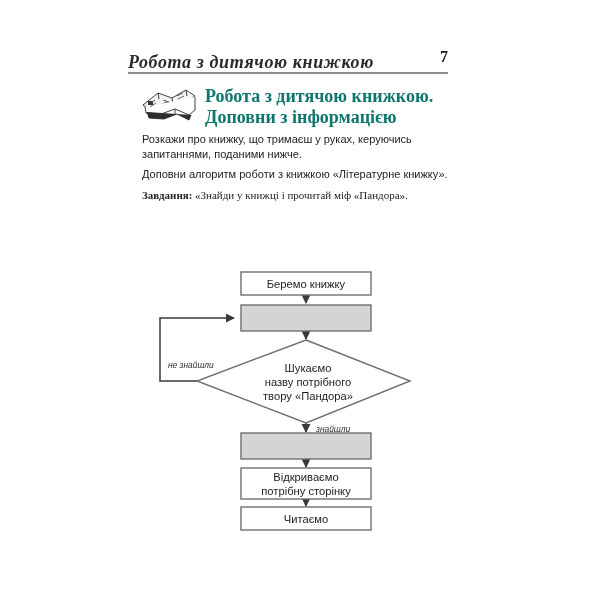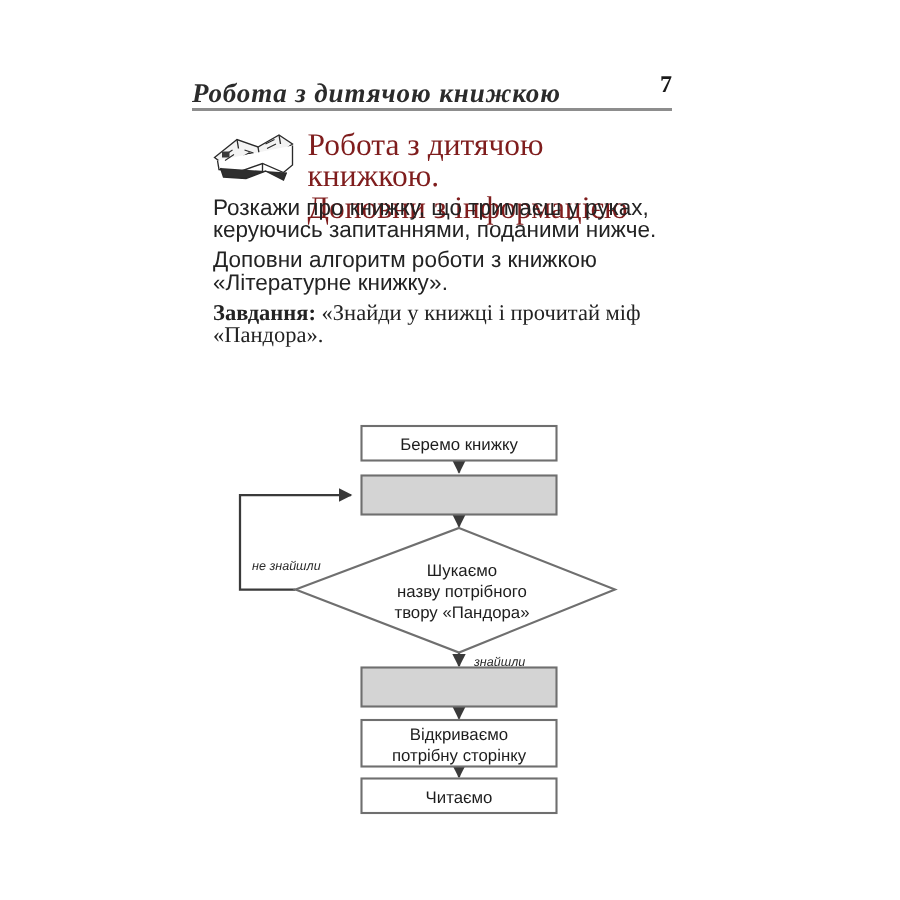--- a/index.html
+++ b/index.html
@@ -63,33 +63,33 @@
     top: 84px;
     width: 60px;
     height: 44px;
   }
   .chapter-title {
     position: absolute;
     left: 205px;
     top: 86px;
     width: 250px;
     font-family: "Liberation Serif", serif;
-    font-weight: normal;
-    font-size: 21px;
+    font-weight: bold;
+    font-size: 18px;
     line-height: 21px;
-    color: #7f1d1d;
+    color: #0f766e;
   }
 
   
   .body-copy {
     position: absolute;
     left: 142px;
     top: 132px;
     width: 308px;
-    font-size: 15px;
+    font-size: 11px;
     line-height: 14.6px;
     color: #232323;
   }
   .para { margin: 0 0 6px 0; }
   .bullet-wrap {
     position: relative;
     padding-left: 13px;
     margin: 0 0 7px 0;
   }
   .bullet-dot {
@@ -101,21 +101,21 @@
     border-radius: 50%;
     background: #232323;
   }
   .para-tail { margin: 0; font-family: Liberation Serif, serif; }
   .task-label { font-weight: bold; }
 
   
   .flow {
     position: absolute;
     left: 150px;
-    top: 276px;
+    top: 264px;
     width: 300px;
     height: 285px;
   }
   .flow svg { display: block; }
 
   .fc-text {
     font-family: "Liberation Sans", sans-serif;
     font-size: 11.2px;
     fill: #1d1d1d;
   }

